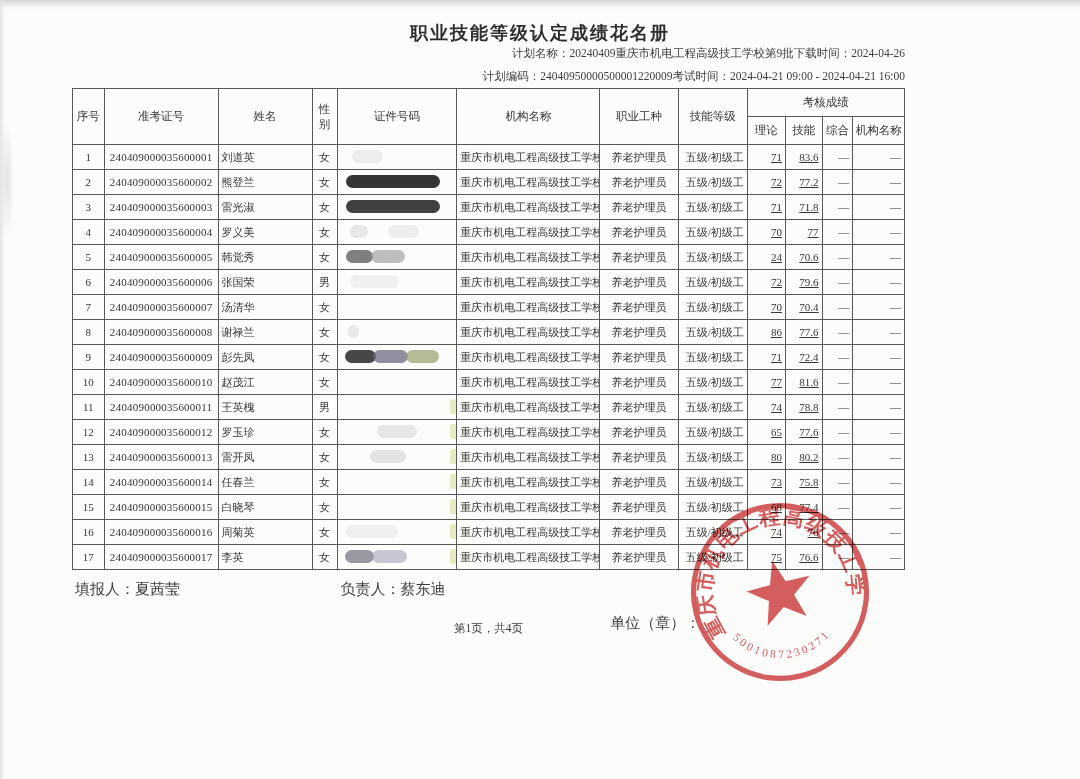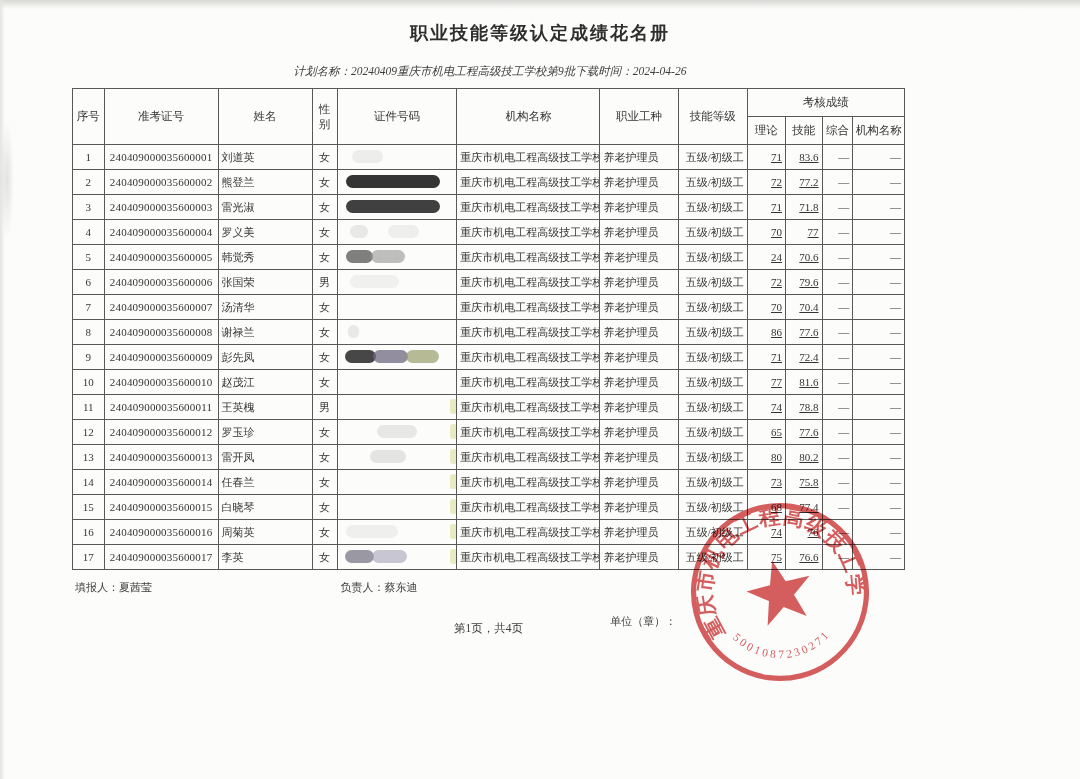--- a/index.html
+++ b/index.html
@@ -14,48 +14,48 @@
     background:linear-gradient(#d7d7d4,rgba(255,255,255,0));}
   .scan-edge-left{position:absolute;top:0;left:0;bottom:0;width:5px;
     background:linear-gradient(90deg,#e3e3e0,rgba(255,255,255,0));}
   .scan-smudge{position:absolute;left:0;top:120px;width:14px;height:120px;
     background:radial-gradient(closest-side,rgba(150,150,148,.25),rgba(255,255,255,0));}
 
   .doc-title{position:absolute;top:21px;left:0;width:100%;text-align:center;
     font-size:18px;font-weight:bold;letter-spacing:2px;color:#2e2e2e;}
 
   .meta{position:absolute;top:46px;left:75px;width:830px;font-size:11.5px;color:#3d3d3d;}
-  .meta-row{display:flex;justify-content:center;margin-bottom:8px;align-items:baseline;font-style:italic;}
-  .meta-right{text-align:right;margin-top:18px;}
+  .meta-row{display:flex;justify-content:flex-end;margin-bottom:8px;align-items:baseline;}
+  .meta-right{text-align:right;}
 
   table.roster{position:absolute;top:88px;left:72px;width:833px;
     border-collapse:collapse;table-layout:fixed;}
   .roster th,.roster td{border:1px solid #585856;overflow:hidden;white-space:nowrap;}
   .roster thead th{font-weight:normal;font-size:11.5px;text-align:center;
     padding:1px 1px;color:#333;height:25px;white-space:normal;line-height:1.25;}
   .roster thead tr.sub th{height:25px;}
   .roster tbody td{height:24px;font-size:11px;padding:0 3px;color:#353535;}
 
   .col-seq{text-align:center;}
   .col-exam_no{text-align:center;font-size:10.5px;letter-spacing:.2px;padding-left:5px;}
   .col-name{text-align:left;padding-left:5px;font-size:11.5px;font-family:Liberation Serif, serif;}
   .col-gender{text-align:center;}
   .col-org{text-align:left;font-size:10.8px;padding:0 1px;}
-  .col-occupation{text-align:left;font-size:11px;padding-left:4px;margin-left:26px;}
+  .col-occupation{text-align:center;font-size:11px;padding-left:4px;margin-left:26px;}
   .col-level{text-align:right;font-size:11px;padding-left:7px;}
   .col-theory,.col-skill{text-align:right;padding-right:2px;text-decoration:underline;}
   .col-comprehensive,.col-work{text-align:right;color:#9b9b9b;padding-right:5px;}
 
   .redact-wrap{position:relative;height:16px;}
   .redact{position:absolute;top:1px;height:13px;border-radius:7px;}
   .edge-mark{position:absolute;right:-4px;top:0;width:7px;height:15px;
     background:rgba(208,216,122,.45);border-radius:3px;}
 
   .sign-row{position:absolute;left:75px;top:580px;width:830px;height:16px;
-    font-size:11px;color:#3d3d3d;}
+    font-size:15px;color:#3d3d3d;}
   .sign-row .sign{position:absolute;top:0;}
   .sign-filler{left:0;}
   .sign-manager{left:32%;}
   .sign-unit{left:64.5%;margin-top:34px;}
   .page-info{position:absolute;left:72px;top:621px;width:833px;text-align:center;
     font-size:11.5px;color:#3d3d3d;}
 
   .stamp{position:absolute;left:685px;top:497px;width:190px;height:190px;
     transform:rotate(-14deg);opacity:.82;mix-blend-mode:multiply;pointer-events:none;}
   .stamp text{font-family:"Liberation Serif","DejaVu Serif",serif;}
@@ -66,20 +66,24 @@
 <div class="scan-edge-top"></div>
 <div class="scan-edge-left"></div>
 <div class="scan-smudge"></div>
 
 <div class="doc-title">职业技能等级认定成绩花名册</div>
 
 <div class="meta">
   <div class="meta-row">
     <div><span>计划名称：</span><span>20240409重庆市机电工程高级技工学校第9批</span></div>
     <div class="meta-right"><span>下载时间：</span><span>2024-04-26</span></div>
+  </div>
+  <div class="meta-row">
+    <div><span>计划编码：</span><span>24040950000500001220009</span></div>
+    <div class="meta-right"><span>考试时间：</span><span>2024-04-21 09:00 - 2024-04-21 16:00</span></div>
   </div>
 </div>
 
 <table class="roster">
   <colgroup>
     <col style="width:3.8%">
       <col style="width:13.7%">
       <col style="width:11.3%">
     <col style="width:3.0%">
       <col style="width:14.4%">

